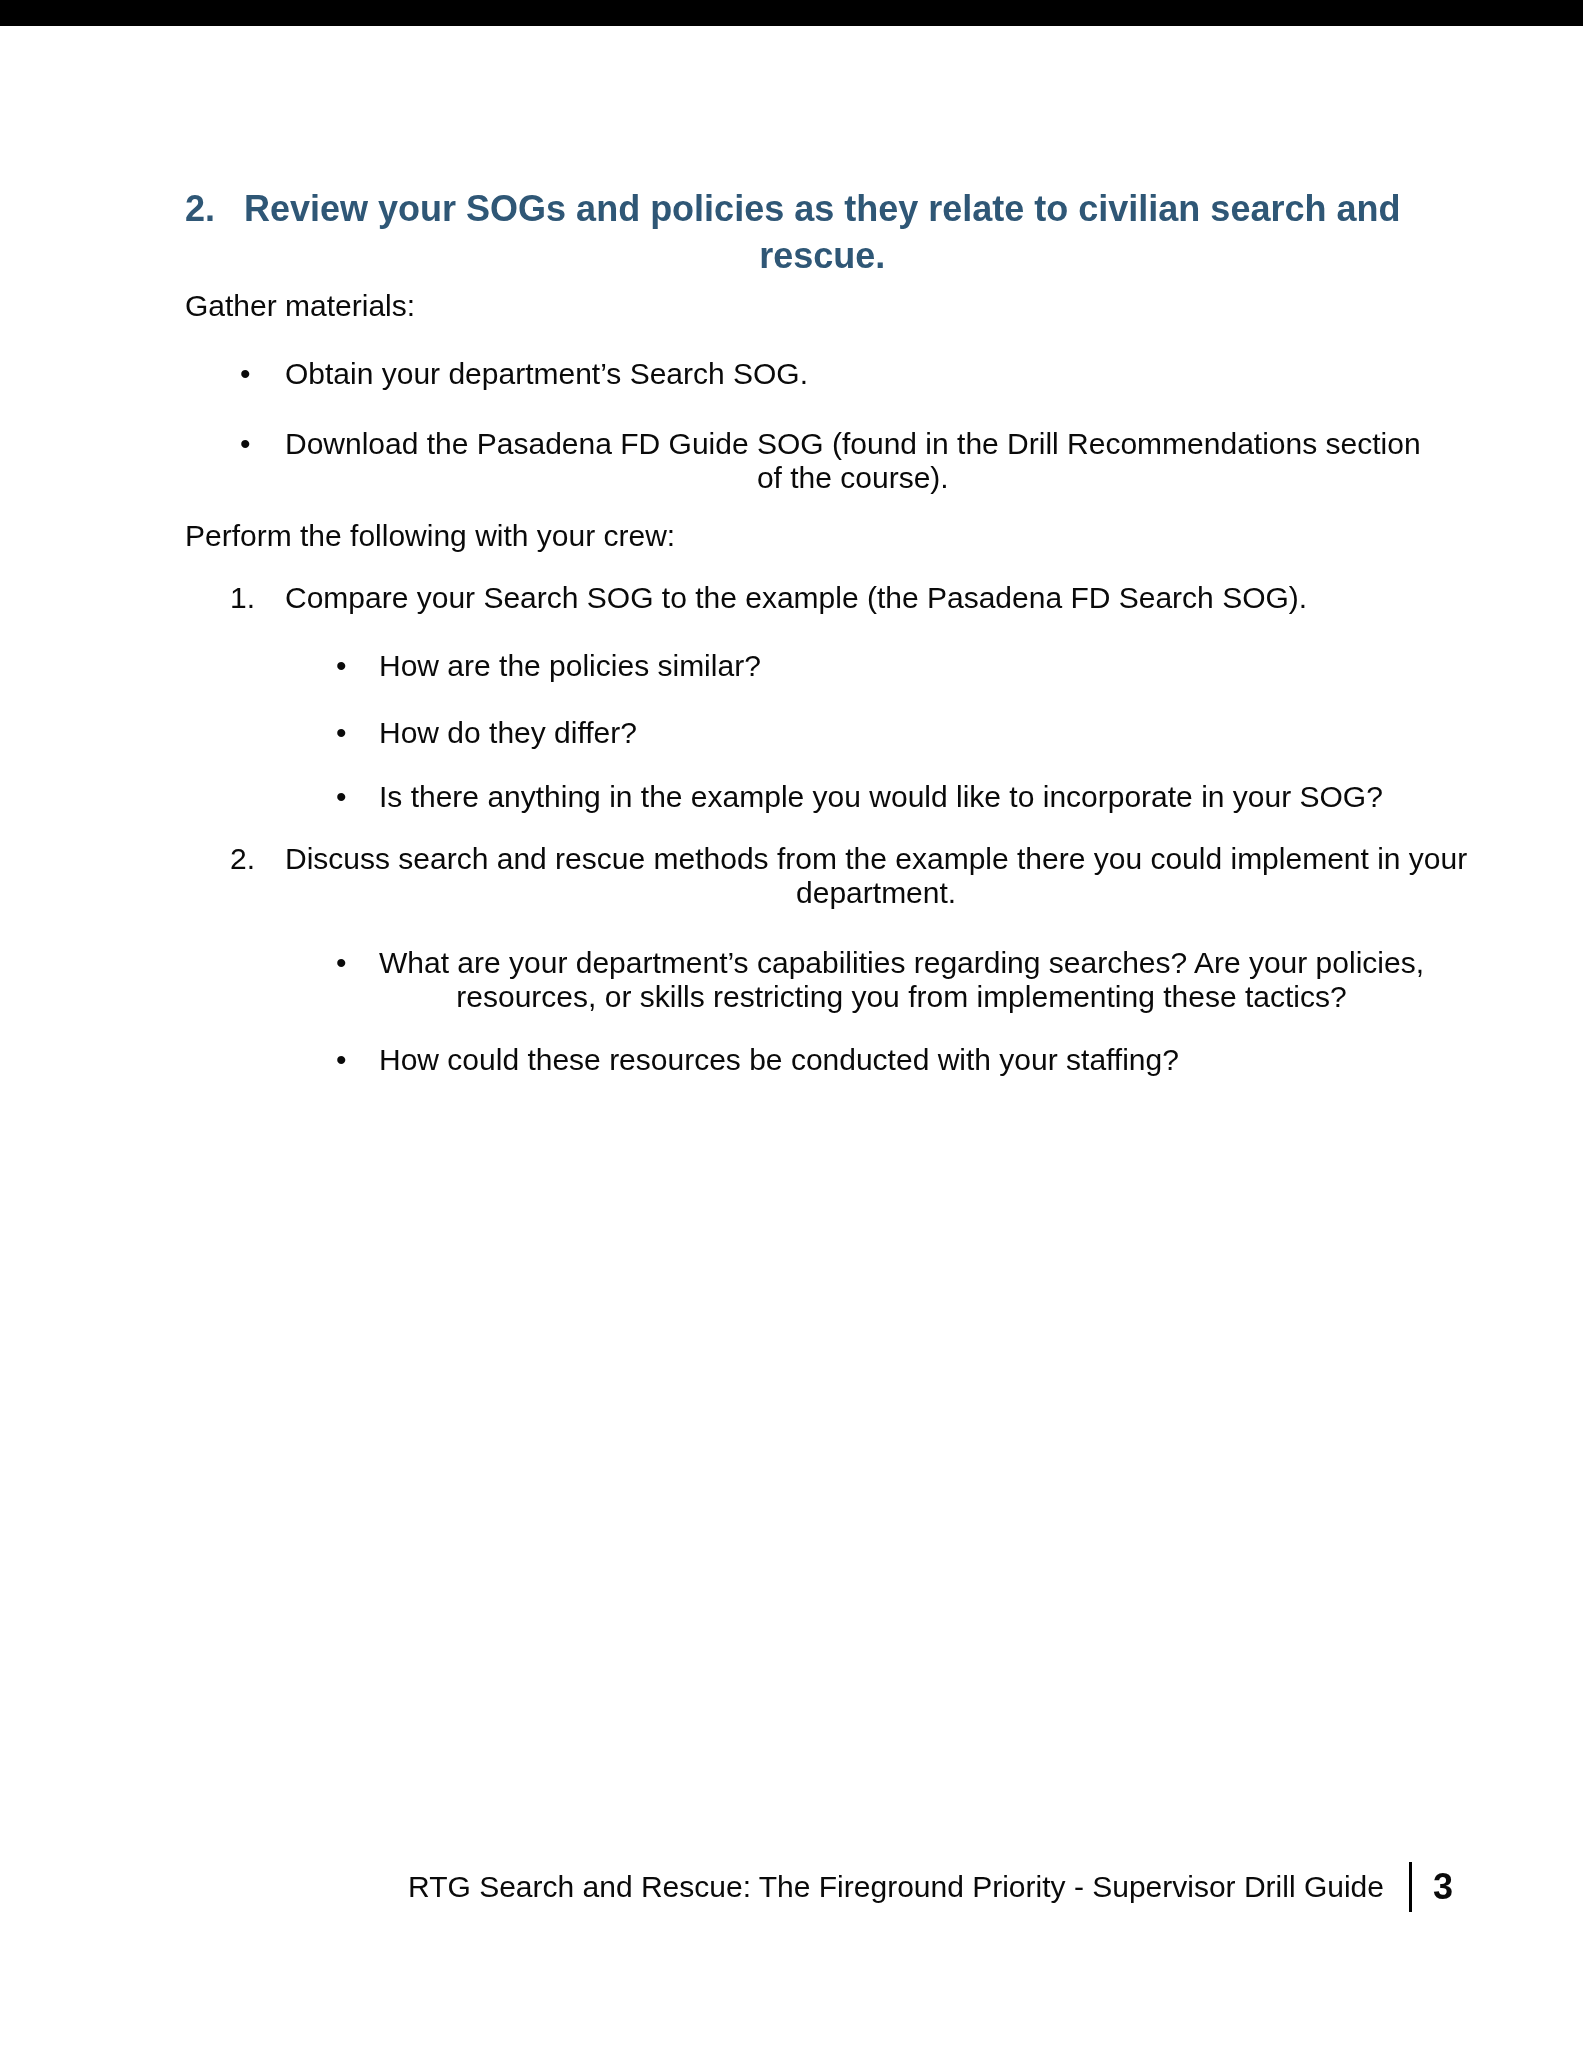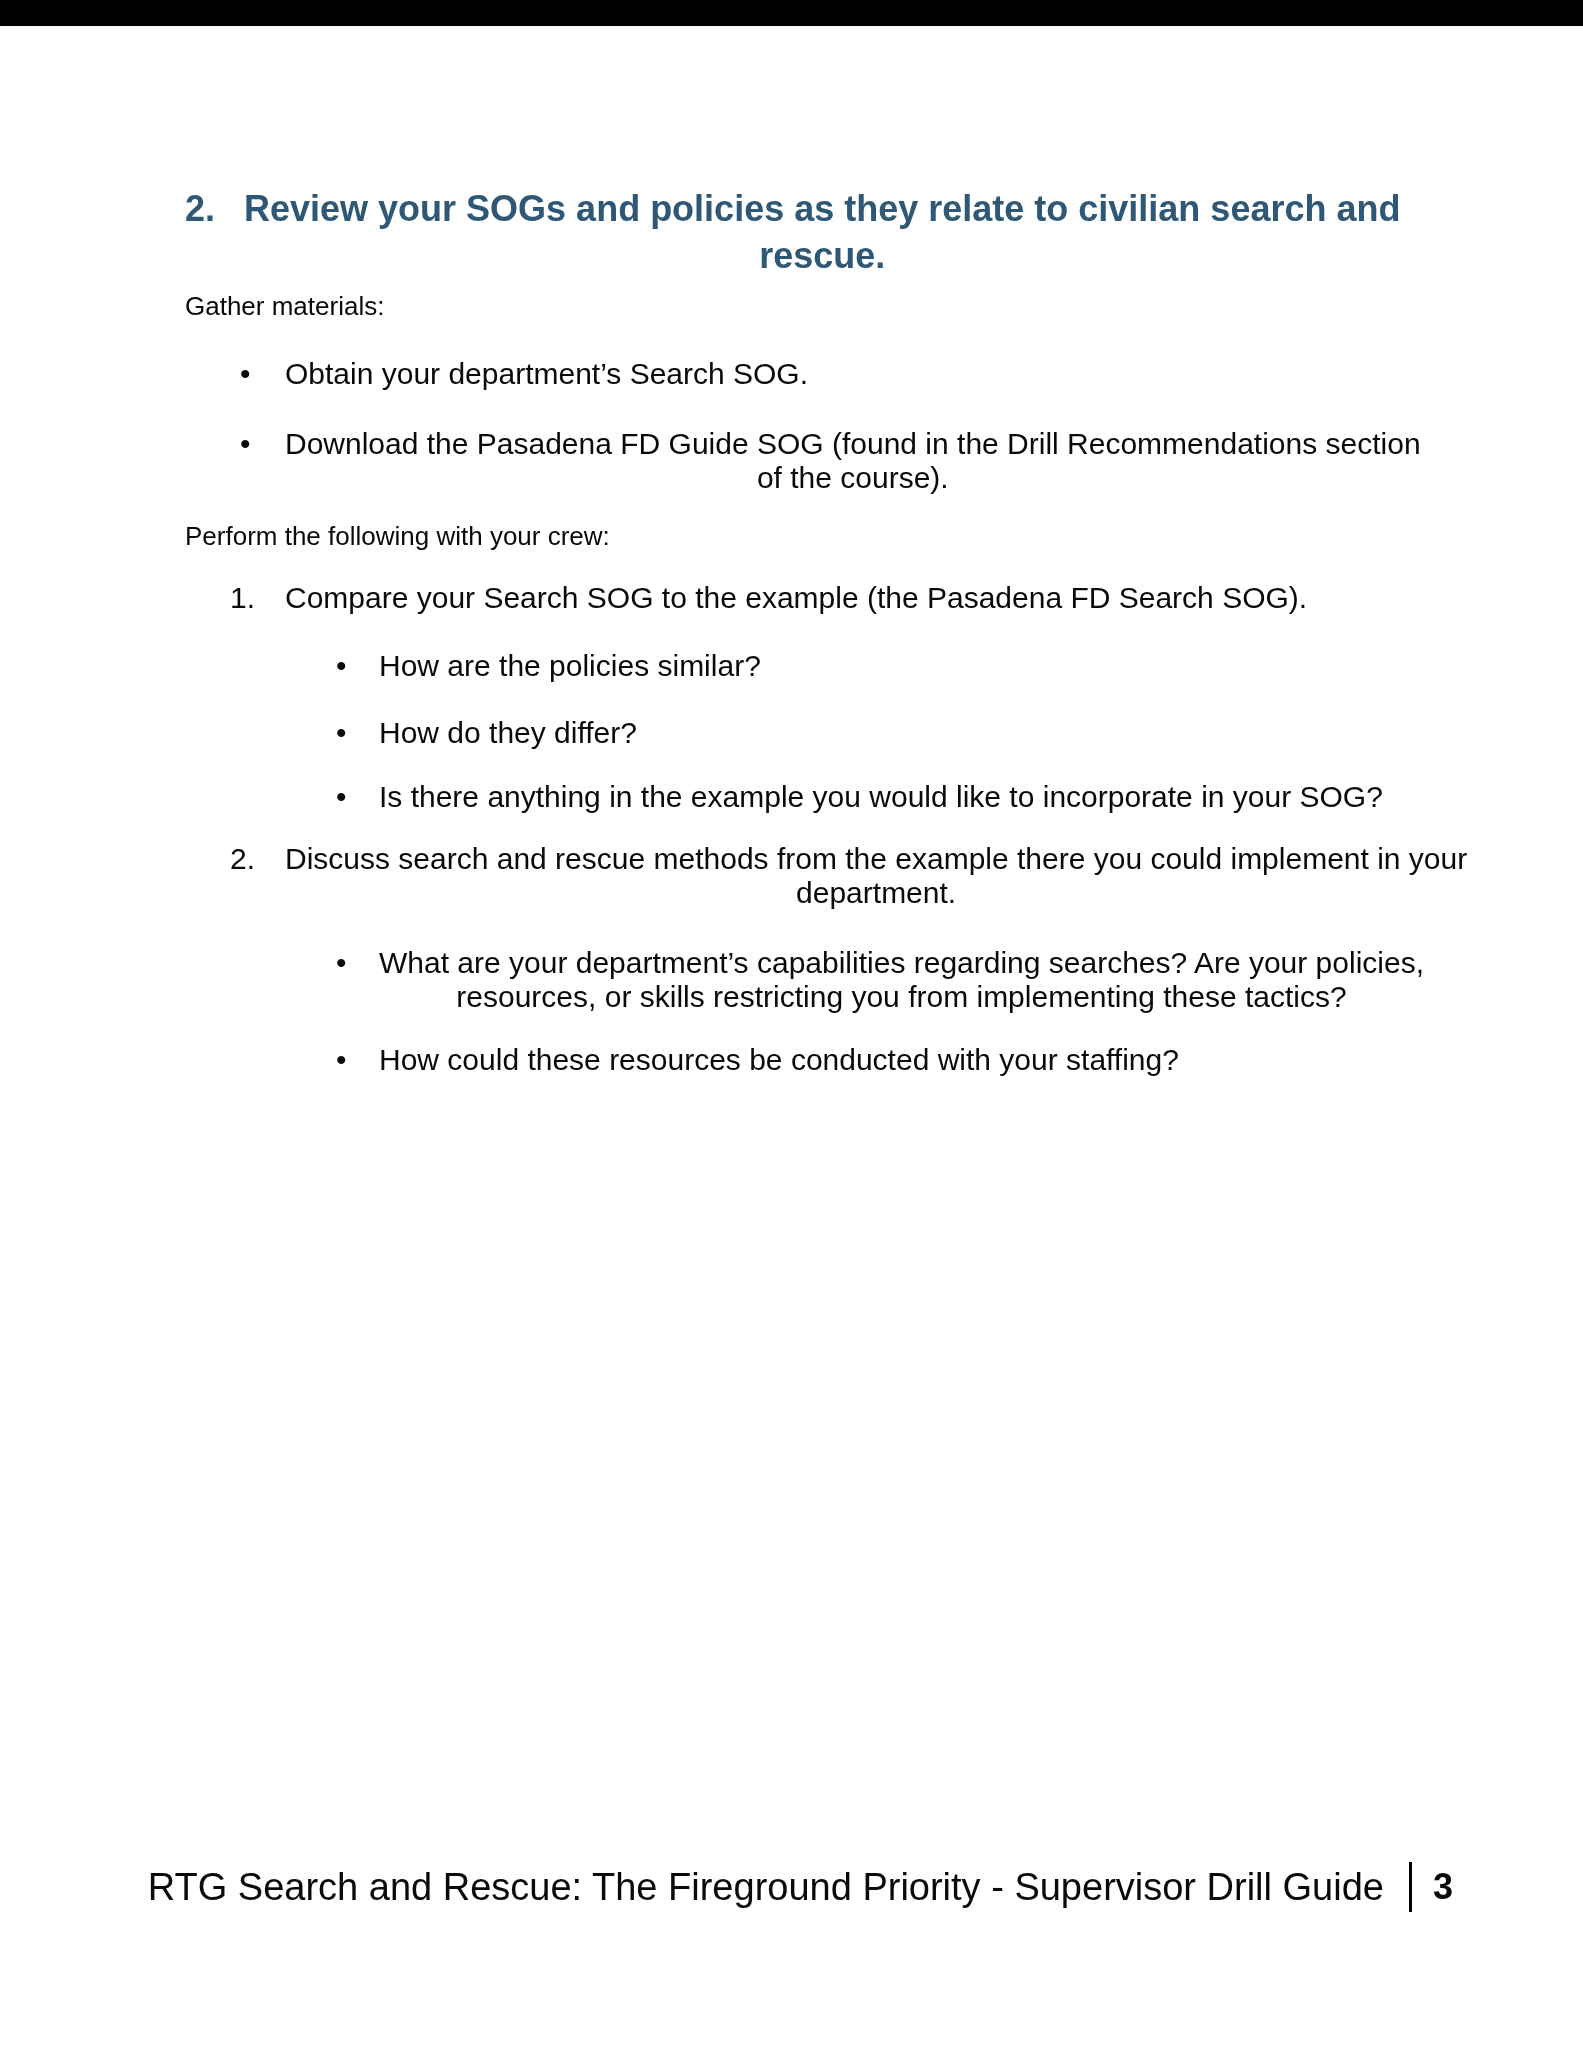--- a/index.html
+++ b/index.html
@@ -29,21 +29,21 @@
     display: flex;
     font-size: 36px;
     font-weight: bold;
     line-height: 47px;
     margin: 0;
   }
   .h-num { width: 59px; flex-shrink: 0; }
   .pre { white-space: pre-line; text-align: center; }
 
   .para {
-    font-size: 26px;
+    font-size: 30px;
     line-height: 34px;
     margin: 0;
   }
   .li {
     display: flex;
     font-size: 30px;
     line-height: 34px;
   }
   .bullet-l1 { margin-left: 55px; }
   .bullet-l1 > .marker { width: 45px; flex-shrink: 0; }
@@ -63,21 +63,21 @@
   .mb36 { margin-bottom: 36px; }
 
   .footer {
     position: absolute;
     top: 1862px;
     right: 130px;
     height: 50px;
     display: flex;
     align-items: center;
   }
-  .footer-title { font-size: 38px; white-space: nowrap; }
+  .footer-title { font-size: 30px; white-space: nowrap; }
   .footer-divider {
     width: 3px;
     height: 50px;
     background: #000000;
     margin-left: 25px;
     margin-right: 21px;
   }
   .footer-page { font-size: 36px; font-weight: bold; }
 </style>
 </head>

